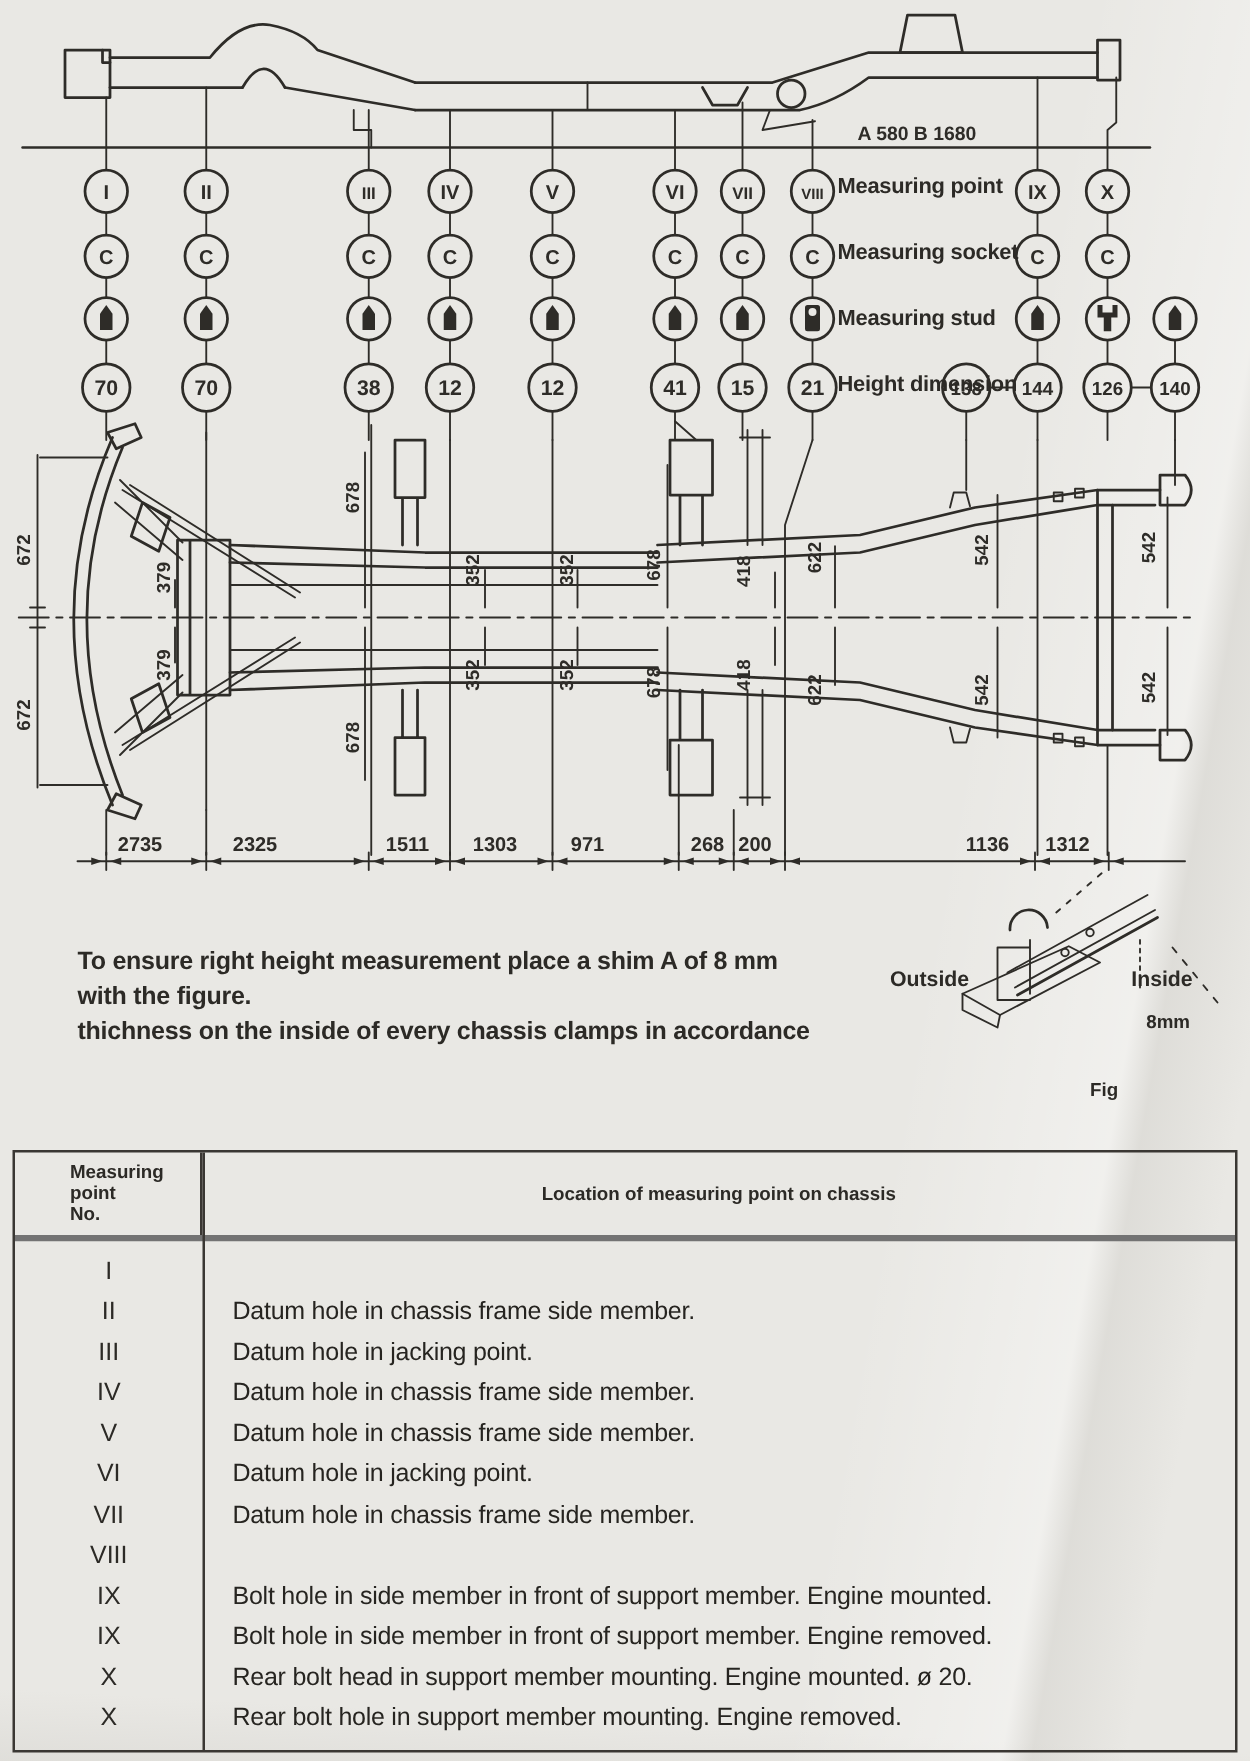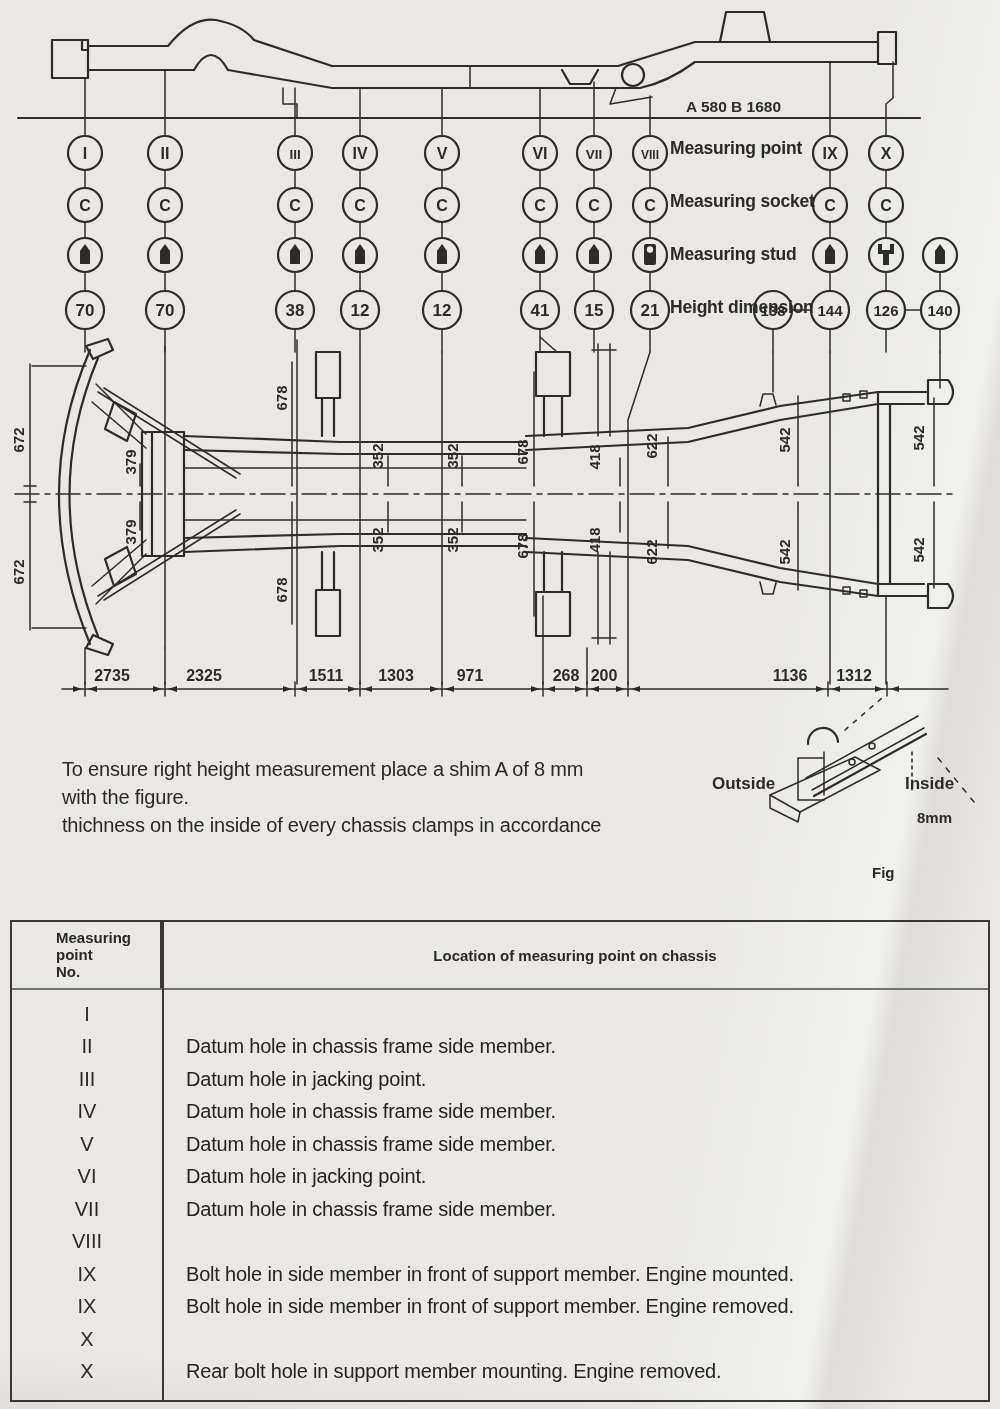--- a/index.html
+++ b/index.html
@@ -15,27 +15,27 @@
       linear-gradient(100deg,rgba(255,255,255,0) 70%,rgba(255,255,255,.35) 84%,rgba(190,188,182,.25) 86%,rgba(255,255,255,0) 92%),
       linear-gradient(3deg,rgba(180,178,172,.18) 0%,rgba(255,255,255,0) 4%);
   }
   svg{position:absolute;left:0;top:0;}
   svg text{font-family:"Liberation Sans",sans-serif;fill:#2e2c28;font-weight:700;}
   .ln{fill:none;stroke:#2e2c28;stroke-width:2.2;stroke-linejoin:round;stroke-linecap:round;}
   .thin{stroke-width:1.5;}
   .rule{stroke-width:2;}
   .abs{position:absolute;}
   .legend-item{left:670px;width:150px;font-size:17.5px;font-weight:700;line-height:20px;letter-spacing:-0.2px;}
-  .note{left:62px;top:755px;width:640px;font-size:20px;font-weight:400;line-height:28px;letter-spacing:-0.2px;}
+  .note{left:62px;top:755px;width:640px;font-size:20px;font-weight:700;line-height:28px;letter-spacing:-0.2px;}
   .note span{display:block;}
   .inset-label{font-weight:700;font-size:17px;margin-top:44px;}
   .inset-label.small{font-size:15px;font-weight:700;}
   
   .tbl{position:absolute;left:10px;top:920px;width:976px;height:478px;border:2px solid #3a3733;display:flex;flex-direction:column;background:transparent;}
-  .tbl-head{display:flex;height:66px;border-bottom:2px solid #737373;flex:0 0 auto;}
+  .tbl-head{display:flex;height:66px;border-bottom:5px solid #737373;flex:0 0 auto;}
   .tbl-body{display:flex;flex-direction:column;flex:1 1 auto;padding-top:8px;}
   .c1{width:150px;flex:0 0 150px;border-right:2px solid #3a3733;}
   .c2{flex:1 1 auto;}
   .tbl-head .c1{font-size:15px;font-weight:700;padding:7px 0 0 44px;line-height:17px;white-space:pre-line;box-sizing:border-box;}
   .tbl-head .c2{font-size:15px;font-weight:700;display:flex;align-items:center;justify-content:center;}
   .trow{display:flex;height:32.5px;flex:0 0 auto;align-items:center;}
   .trow .c1{font-size:20px;text-align:center;border-right:none;}
   .tbl .colrule{position:absolute;left:150px;top:0;bottom:0;width:0;border-right:2px solid #3a3733;}
   .trow .c2{font-size:20px;padding-left:24px;letter-spacing:-0.2px;color:#262420;}
 </style>
@@ -427,20 +427,21 @@
         <div class="trow">
           <div class="c1">IX</div>
           <div class="c2">Bolt hole in side member in front of support member. Engine mounted.</div>
         </div>
         <div class="trow">
           <div class="c1">IX</div>
           <div class="c2">Bolt hole in side member in front of support member. Engine removed.</div>
         </div>
         <div class="trow">
           <div class="c1">X</div>
+          <div class="c2">Rear bolt head in support member mounting. Engine mounted. ø 20.</div>
         </div>
         <div class="trow">
           <div class="c1">X</div>
           <div class="c2">Rear bolt hole in support member mounting. Engine removed.</div>
         </div>
       </div>
   </div>
 
 </div>
 

